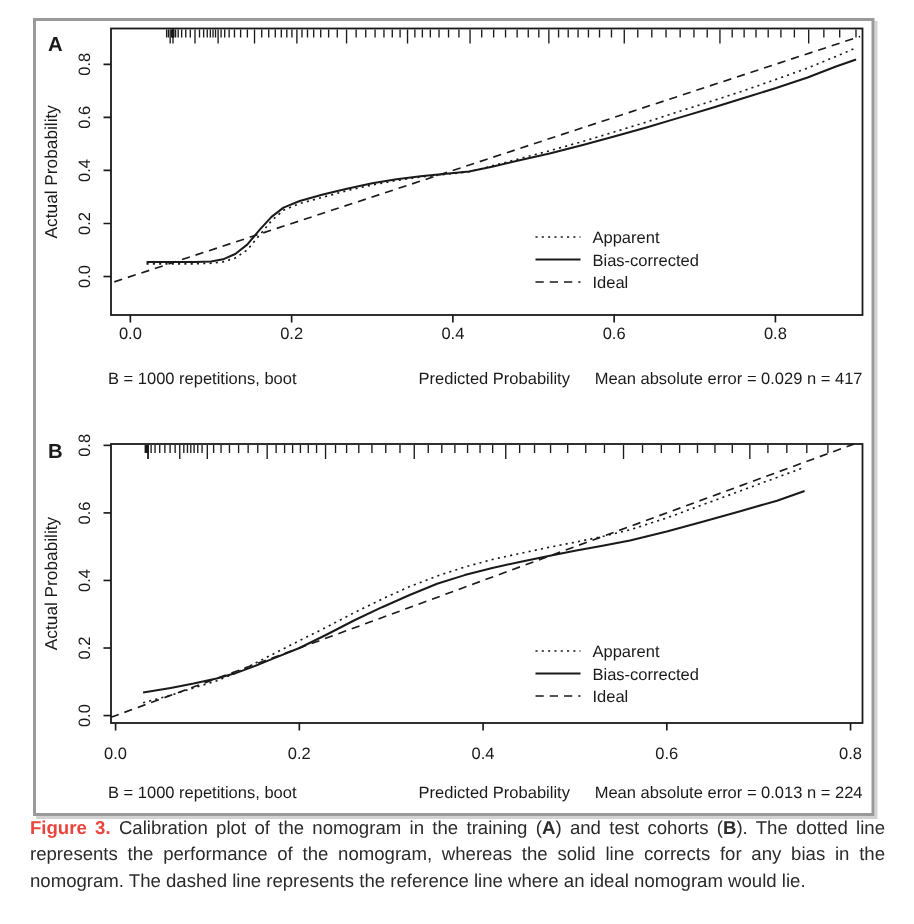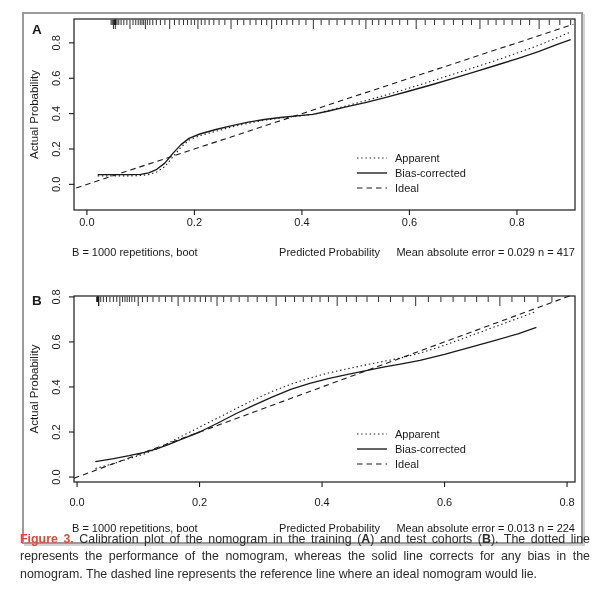--- a/index.html
+++ b/index.html
@@ -8,21 +8,21 @@
     font-family:"Liberation Sans","DejaVu Sans",sans-serif;
   }
   .figure-box{
     position:absolute;left:22px;top:12px;width:561px;height:532px;
     background:#ffffff;border:2px solid #9a9a9a;
     box-shadow:2px 2px 0 #d2d2d2;
     box-sizing:border-box;
   }
   .figure-box svg{display:block;}
   .caption{
-    position:absolute;left:20px;top:531px;width:570px;margin:0;
+    position:absolute;left:20px;top:544px;width:570px;margin:0;
     font-size:12.4px;line-height:17.4px;color:#2b2b2b;text-align:justify;
   }
   .cap-label{font-weight:bold;}
   .cap-bold{font-weight:bold;}
 </style>
 </head>
 <body>
 
 <div class="page">
   <div class="figure-box">

